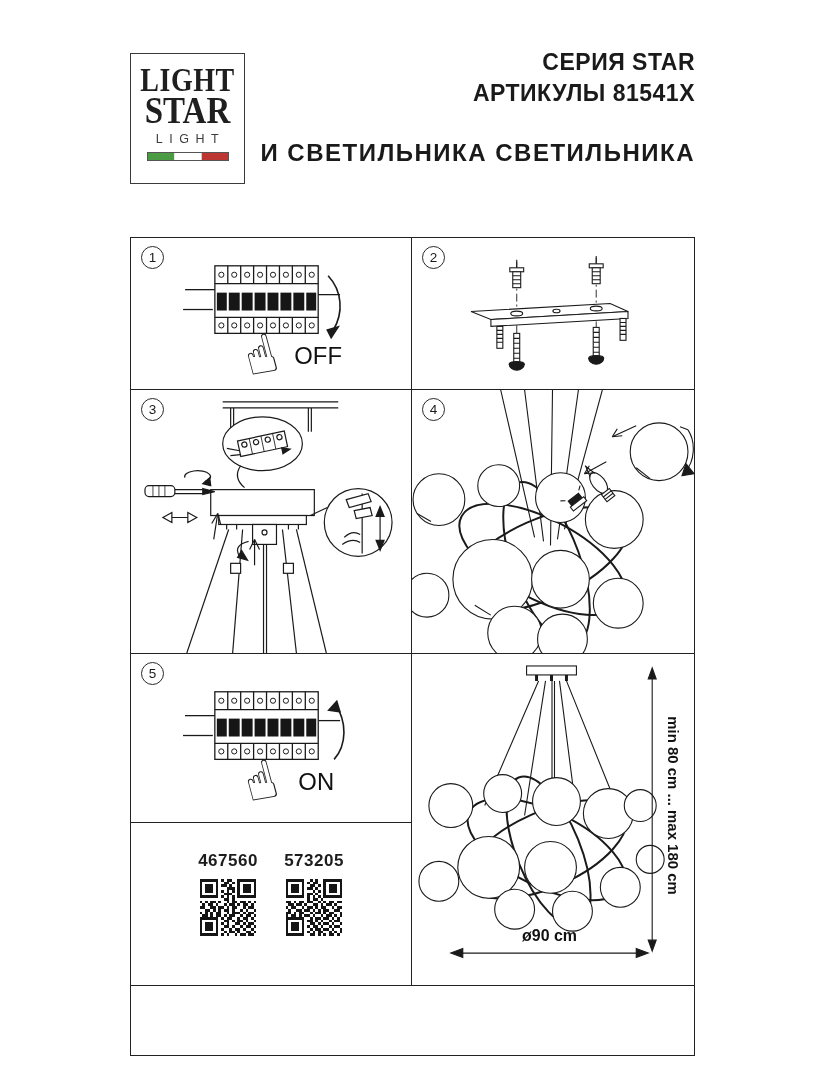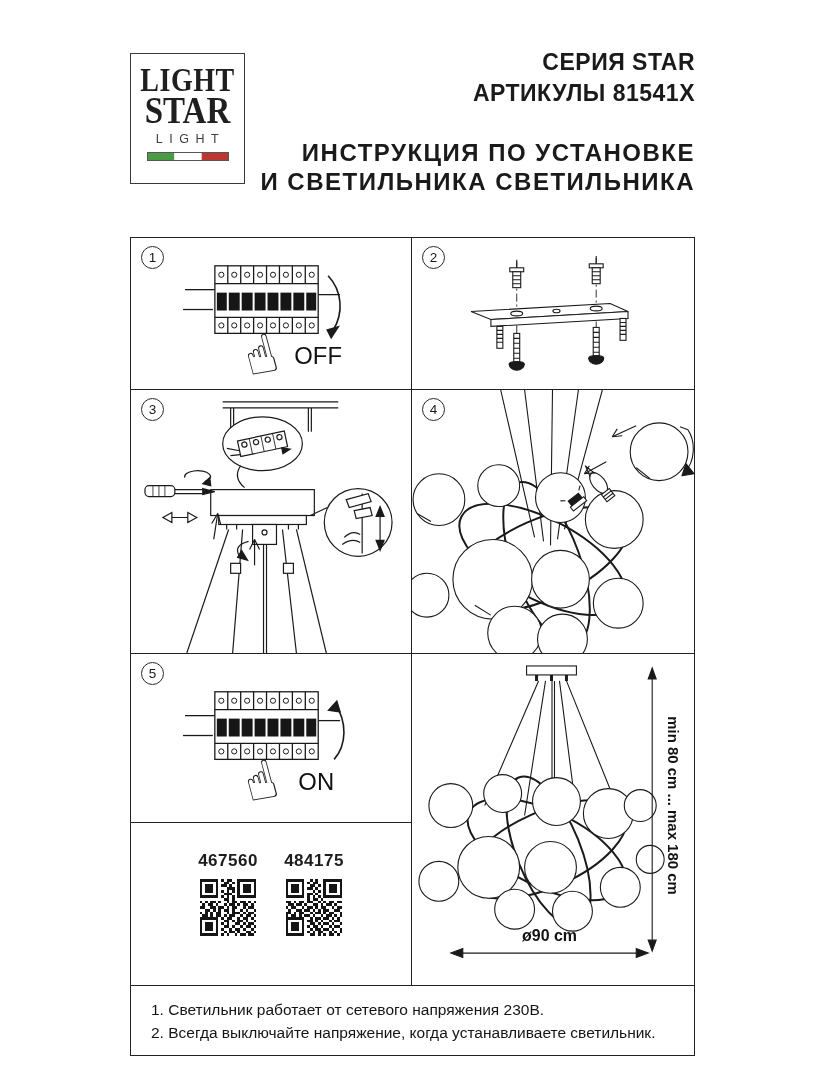--- a/index.html
+++ b/index.html
@@ -72,21 +72,20 @@
       <rect x="27.4" y="0" width="27.3" height="9" fill="#ffffff"></rect>
       <rect x="54.7" y="0" width="27.3" height="9" fill="#bc3732"></rect>
       <rect x="0.5" y="0.5" width="81" height="8" fill="none" stroke="#555" stroke-width="1"></rect>
     </svg>
   </div>
 
   <div class="hdr">
     <div class="series">СЕРИЯ STAR</div>
     <div class="articles">АРТИКУЛЫ 81541X</div>
     <div class="instr">
-      <div>ИНСТРУКЦИЯ ПО УСТАНОВКЕ</div>
       <div>И СВЕТИЛЬНИКА СВЕТИЛЬНИКА</div>
     </div>
   </div>
 
   <div class="grid">
 
     <section class="cell b-r b-b" id="c1">
       <div class="stepnum">1</div>
       <svg class="art" viewBox="0 0 281 152">
         <g fill="none" stroke="#1a1a1a" stroke-width="1.3">
@@ -587,21 +586,21 @@
               <i style="grid-area: 21 / 9;"></i>
               <i style="grid-area: 21 / 11;"></i>
               <i style="grid-area: 21 / 14;"></i>
               <i style="grid-area: 21 / 16;"></i>
               <i style="grid-area: 21 / 17;"></i>
               <i style="grid-area: 21 / 19;"></i>
               <i style="grid-area: 21 / 20;"></i>
             </div>
         </div>
         <div class="qr-col">
-          <div class="qr-label">484175</div>
+          <div class="qr-label">573205</div>
           <div class="qr">
               <i style="grid-area: 1 / 1;"></i>
               <i style="grid-area: 1 / 2;"></i>
               <i style="grid-area: 1 / 3;"></i>
               <i style="grid-area: 1 / 4;"></i>
               <i style="grid-area: 1 / 5;"></i>
               <i style="grid-area: 1 / 6;"></i>
               <i style="grid-area: 1 / 7;"></i>
               <i style="grid-area: 1 / 10;"></i>
               <i style="grid-area: 1 / 12;"></i>
@@ -881,19 +880,15 @@
           <g>
             <path d="M46 300 H228"></path>
             <path d="M38 300 l12 -4.5 v9 z" fill="#1a1a1a"></path>
             <path d="M236 300 l-12 -4.5 v9 z" fill="#1a1a1a"></path>
           </g>
           <text x="137" y="288" text-anchor="middle" font-size="16" font-weight="bold" fill="#111" stroke="none">ø90 cm</text>
         </g>
       </svg>
     </section>
 
-    <section class="cell" id="cfoot">
-      <div>1. Светильник работает от сетевого напряжения 230В.</div>
-      <div>2. Всегда выключайте напряжение, когда устанавливаете светильник.</div>
-    </section>
 
   </div>
 </div>
 
 </body></html>

